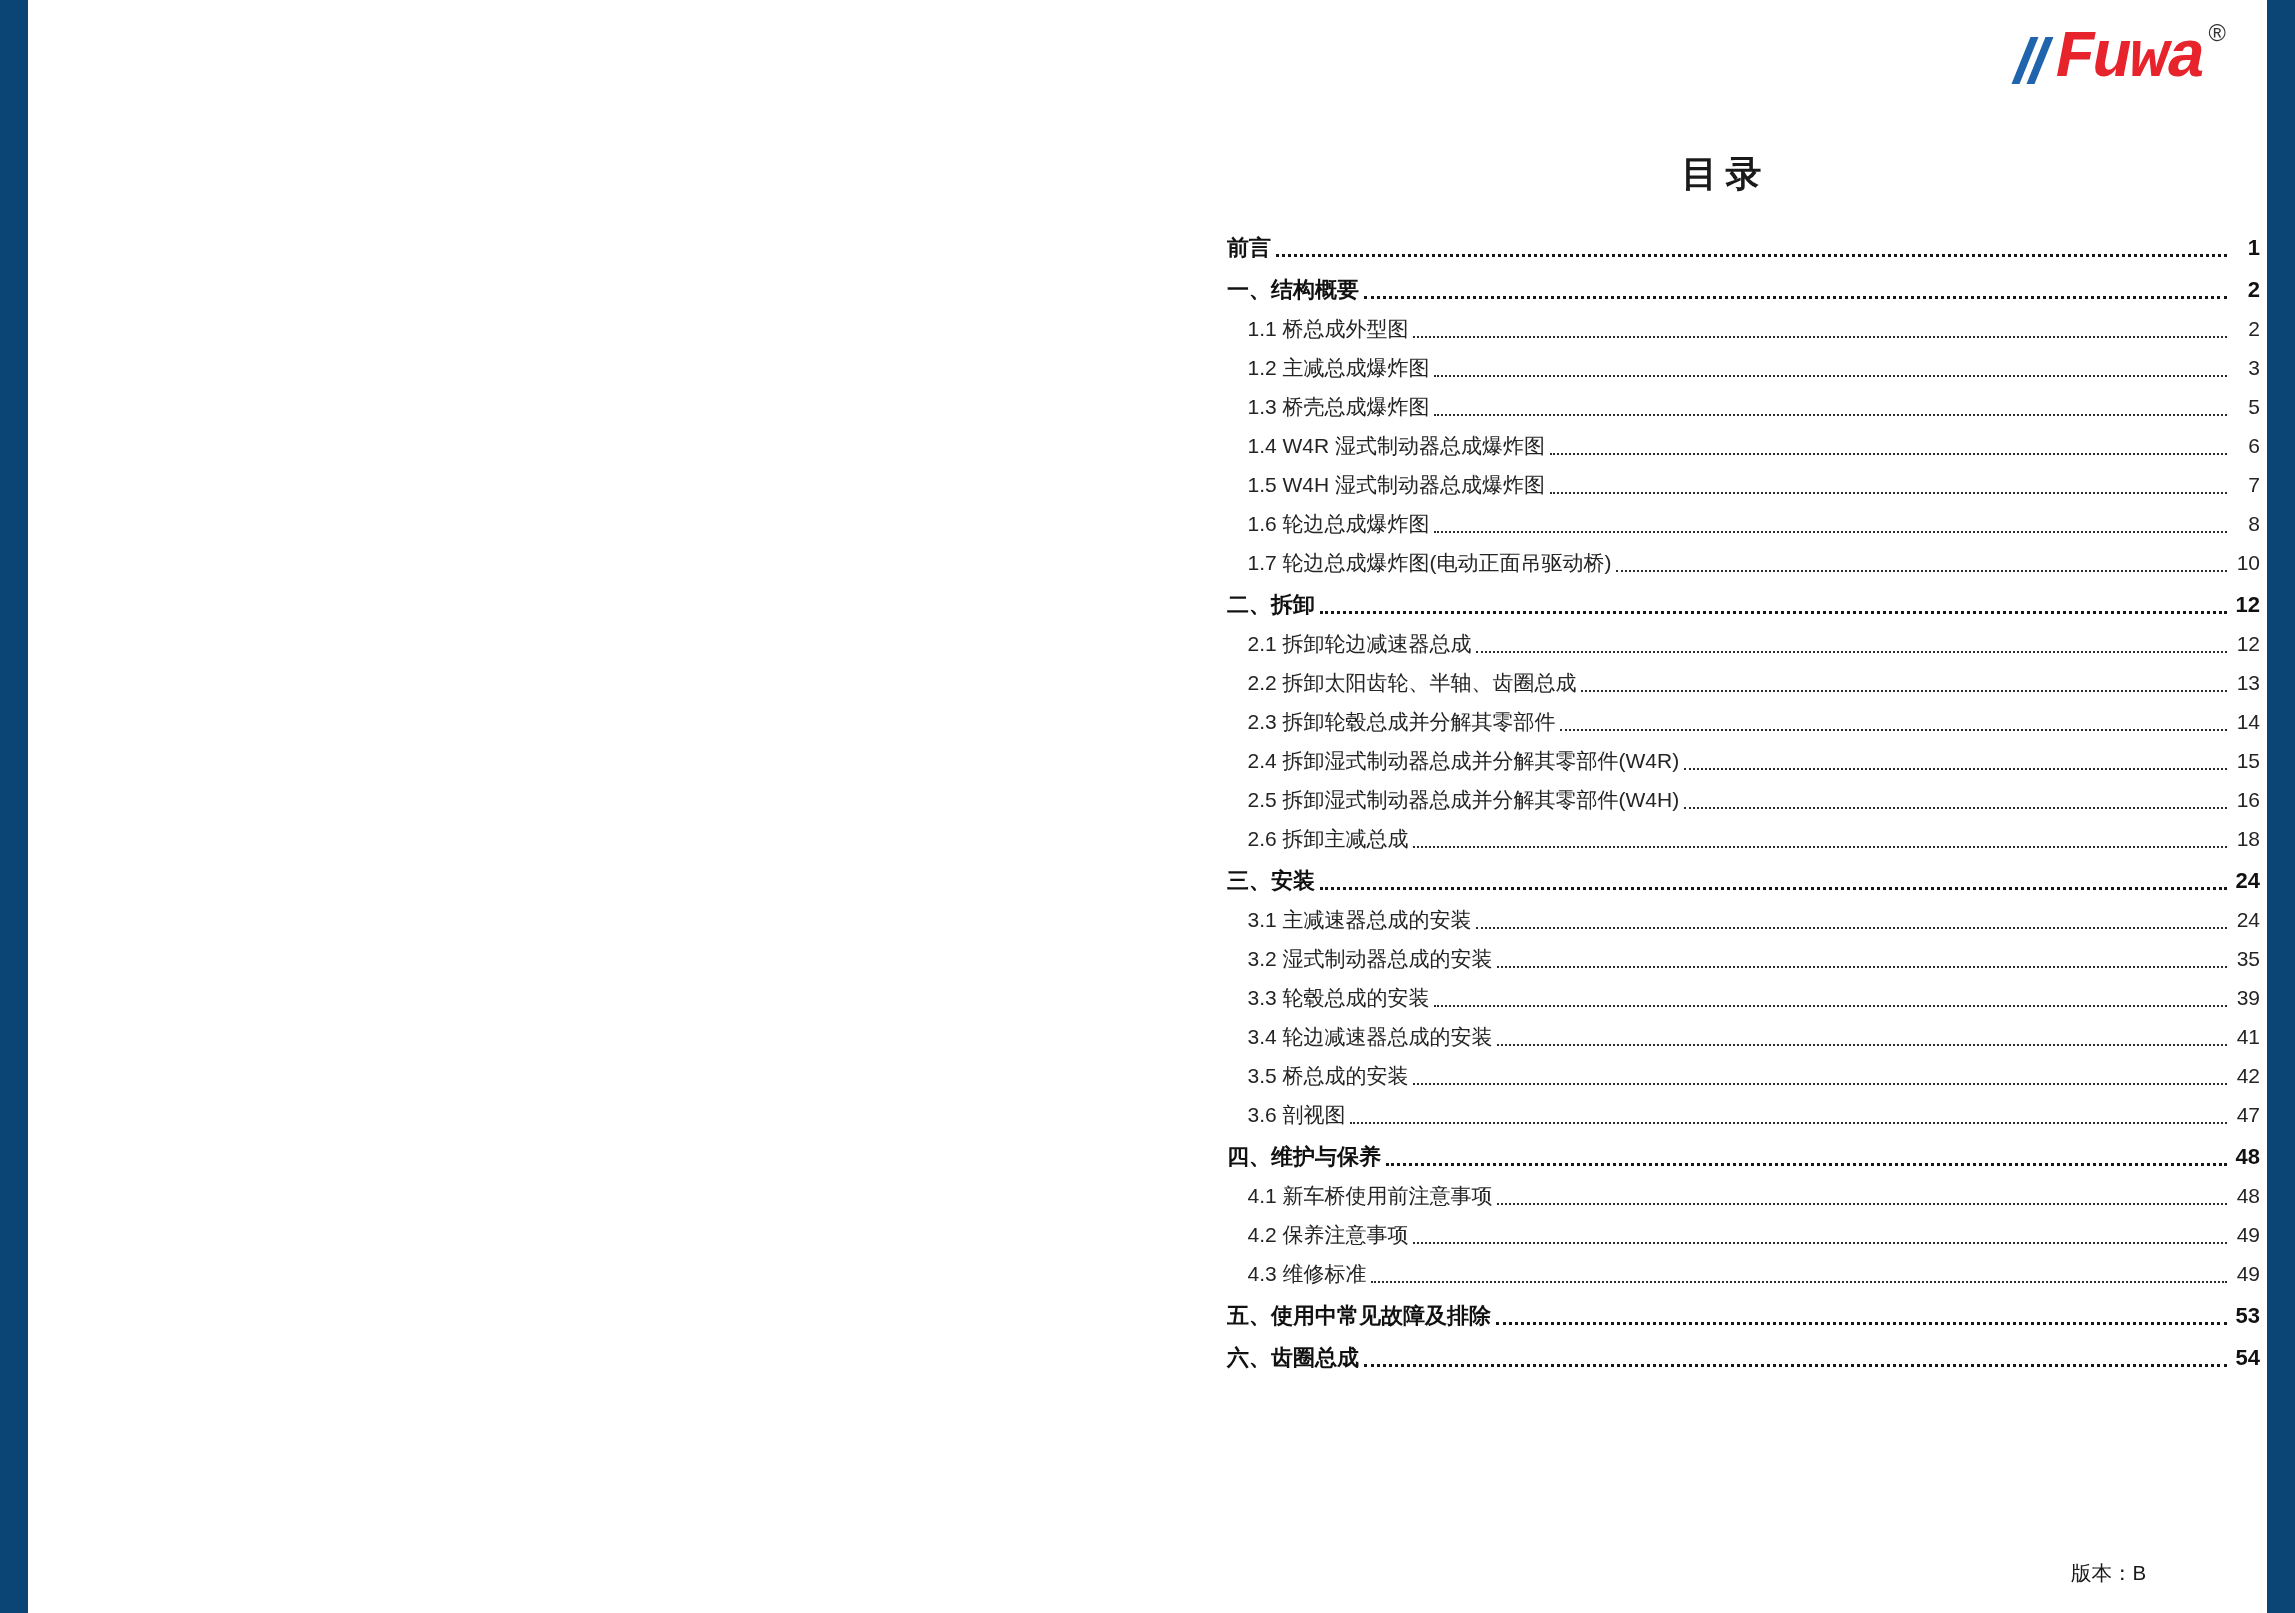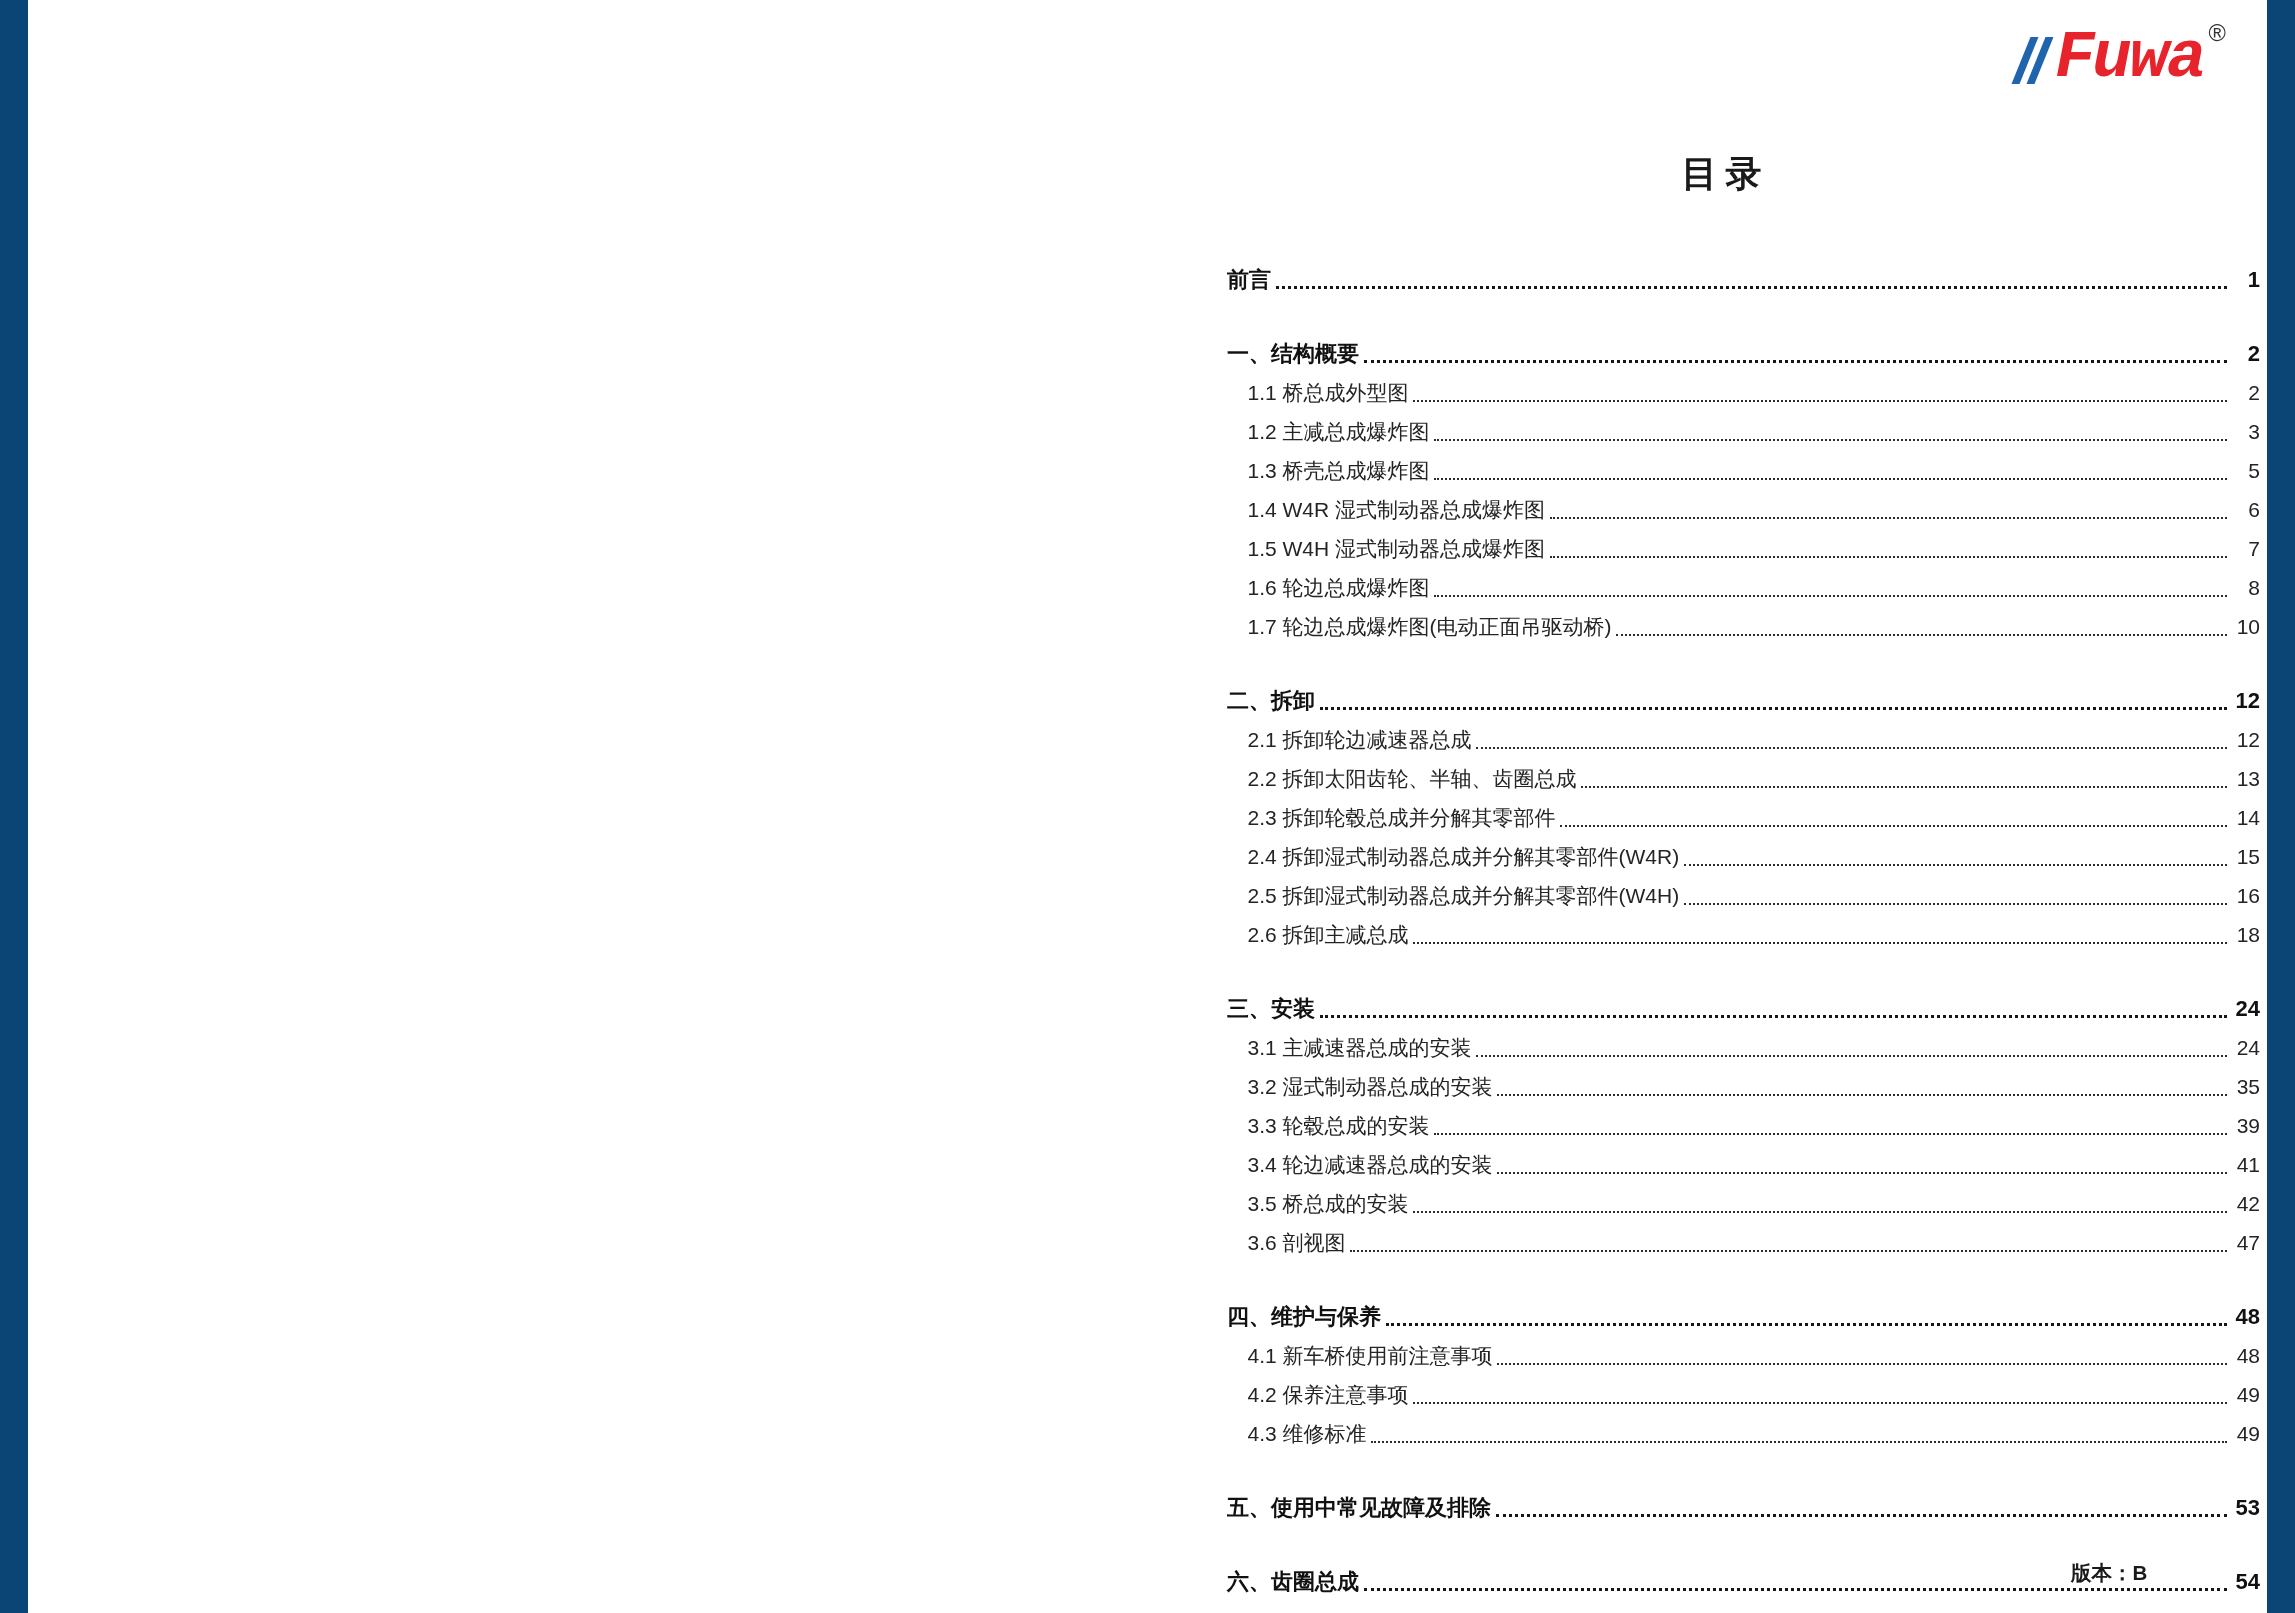--- a/index.html
+++ b/index.html
@@ -89,21 +89,21 @@
   }
   .toc-row {
     display: flex;
     align-items: center;
     height: 39px;
     font-size: 21px;
     color: #242424;
     cursor: pointer;
   }
   .toc-row.heading {
-    margin-top: 35px;
+    margin-top: 3px;
     font-weight: bold;
     font-size: 22px;
     color: #111111;
   }
   .toc-row:not(.heading) .toc-label {
     padding-left: 20.5px;
   }
   .toc-label {
     white-space: nowrap;
     flex: 0 0 auto;
@@ -132,21 +132,21 @@
     text-align: right;
     min-width: 27px;
   }
 
   
   .footer-version {
     position: absolute;
     left: 2071px;
     top: 1559px;
     font-size: 20.5px;
-    font-weight: bold;
+    font-weight: normal;
     color: #1a1a1a;
     white-space: nowrap;
   }
 </style>
 </head>
 <body>
 
 <div class="edge-bar left"></div>
 <div class="edge-bar right"></div>
 

